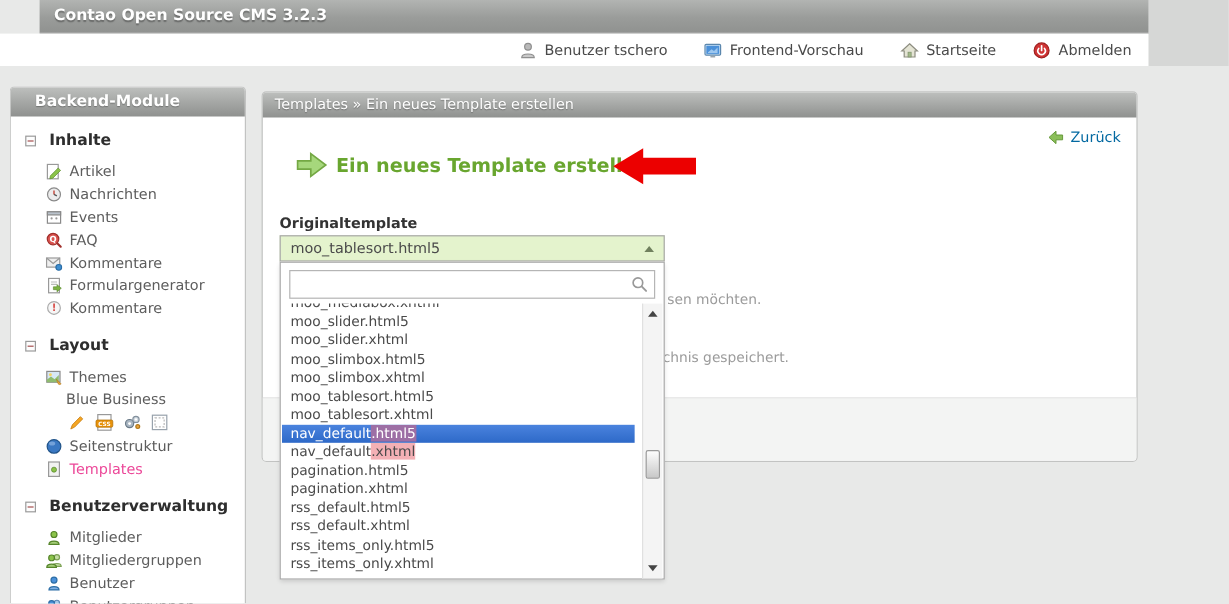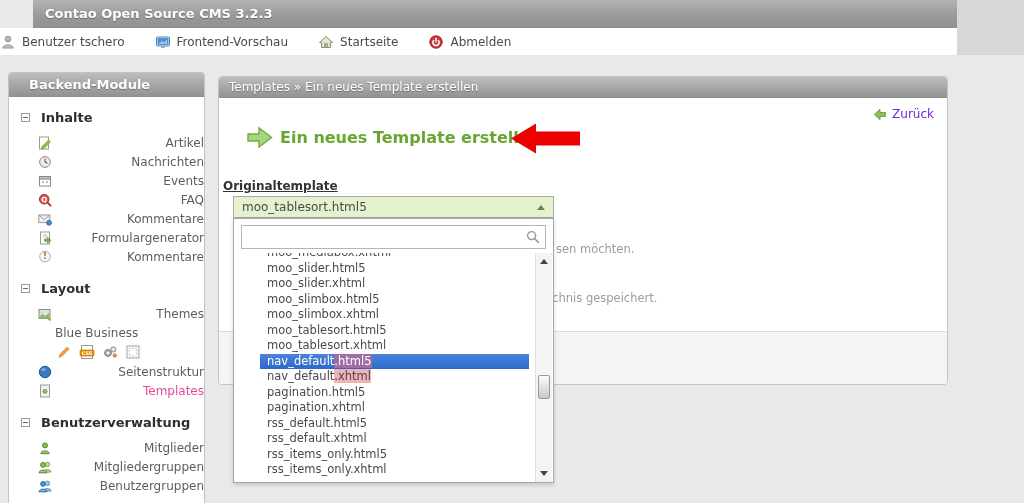--- a/index.html
+++ b/index.html
@@ -7,52 +7,52 @@
   body { font-family:"DejaVu Sans","Liberation Sans",sans-serif; background:#e8e9e8; }
   #app { position:relative; width:1024px; height:503px; overflow:hidden; background:#e8e9e8; }
 
   
   .topbar { position:absolute; left:0; top:0; width:957px; height:28px;
     background:linear-gradient(to bottom,#b2b4b2,#9a9c9a 55%,#909290);
     border-bottom:1px solid #8c8e8c; color:#fff; font-size:13px; font-weight:bold;
     line-height:27px; padding-left:12px; text-shadow:0 1px 1px rgba(0,0,0,.3);margin-left:33px; }
   .corner-filler { position:absolute; left:957px; top:0; width:67px; height:55px; background:#d6d7d6; }
   .menubar { position:absolute; left:0; top:28px; width:957px; height:27px; background:#fff;
-    display:flex; align-items:center; gap:30px; padding-right:14px;
+    display:flex; align-items:center; justify-content:flex-end; gap:30px; padding-right:14px;
     font-size:12px; color:#4a4a4a; }
   .menu-item { display:flex; align-items:center; gap:6px; cursor:pointer; white-space:nowrap; }
 
   
   .sidebar { position:absolute; left:8px; top:72px; width:197px; height:431px;
     background:#fff; border:1px solid #c2c3c2; border-bottom:none; border-radius:4px 4px 0 0; }
   .panel-head { height:24px; background:linear-gradient(to bottom,#bdbfbd,#a3a5a3 55%,#8f918f);
     border-radius:3px 3px 0 0; color:#fff; font-size:13px; font-weight:bold; line-height:24px;
     padding-left:20px; text-shadow:0 1px 1px rgba(0,0,0,.3); }
   .side-content { padding:12px 0 0 12px; }
   .group { margin-bottom:14px; }
   .group-head { display:flex; align-items:center; gap:11px; height:16px; margin-bottom:8px;
     font-size:13px; font-weight:bold; color:#2e2e2e; }
   .collapse-box { width:9px; height:9px; border:1px solid #9b9b9b; background:#fdfdfd; position:relative; flex:0 0 auto; }
   .collapse-box::after { content:""; position:absolute; left:1px; top:3px; width:5px; height:1px; background:#a65050; }
   .side-items { margin-left:17px; }
-  .side-item { display:flex; align-items:center; gap:18px; height:19px; font-size:12px; color:#5d5d5d; cursor:pointer; white-space:nowrap;justify-content:space-between; }
+  .side-item { display:flex; align-items:center; gap:6px; height:19px; font-size:12px; color:#5d5d5d; cursor:pointer; white-space:nowrap; }
   .side-item.active { color:#ec4899; }
   .side-item.sub { margin-left:17px; }
   .icon14 { width:14px; height:14px; flex:0 0 auto; }
   .theme-ops { display:flex; align-items:center; gap:7px; height:20px; margin-left:18px; }
   .icon16 { width:16px; height:16px; flex:0 0 auto; }
 
   
   .main-box { position:absolute; left:218px; top:76px; width:730px; height:309px;
     background:#fff; border:1px solid #c2c3c2; border-radius:4px; }
   .main-head { height:21px; background:linear-gradient(to bottom,#bdbfbd,#a3a5a3 55%,#8f918f);
     border-radius:3px 3px 0 0; color:#fff; font-size:12px; font-weight:normal; line-height:21px;
     padding-left:10px; text-shadow:0 1px 1px rgba(0,0,0,.3); }
   .back-link { position:absolute; right:14px; top:31px; display:flex; align-items:center; gap:5px;
-    font-size:12px; color:#6d28d9; cursor:pointer; }
+    font-size:12px; color:#0369a1; cursor:pointer; }
   .headline { position:absolute; left:28px; top:47px; display:flex; align-items:center; gap:6px; }
   .headline-text { font-size:16px; font-weight:bold; color:#69a62f; }
   .form-label { position:absolute; left:15px; top:103px; font-size:12px; font-weight:bold; color:#333; }
   .submit-bar { position:absolute; left:0; top:254px; width:728px; height:53px;
     background:#f3f4f3; border-top:1px solid #dcdcdc; border-radius:0 0 3px 3px; }
   .help-frag { position:absolute; font-size:11.5px; color:#9b9b9b; z-index:2; white-space:nowrap; }
   #help1 { left:556px; top:219px;margin-top:23px; }
   #help2 { left:549px; top:291px; }
 
   
@@ -60,21 +60,21 @@
     background:#e4f3cd; border:1px solid #a8a8a8; font-size:12px; color:#4a4a4a;
     line-height:20px; padding-left:8px; cursor:pointer; }
   .chosen-arrow-up { position:absolute; right:8px; top:8px; width:0; height:0;
     border-left:4px solid transparent; border-right:4px solid transparent; border-bottom:5px solid #70805e; }
   .chosen-drop { position:absolute; left:233px; top:218px; width:321px; height:265px; z-index:10;
     background:#fff; border:1px solid #a8a8a8; box-shadow:0 2px 4px rgba(0,0,0,.15); }
   .chosen-search { position:absolute; left:7px; top:6px; width:305px; height:24px;
     border:1px solid #b5b5b5; background:#fff; padding:0 24px 0 6px; font-size:12px; color:#444;
     font-family:inherit; outline:none; }
   .search-glass { position:absolute; right:13px; top:11px; z-index:11; }
-  .drop-list { position:absolute; left:1px; top:34px; width:294px; height:229px; overflow:hidden;padding-left:25px; }
+  .drop-list { position:absolute; left:1px; top:34px; width:294px; height:229px; overflow:hidden; }
   .drop-row { height:15.5px; line-height:15.5px; padding-left:7px; font-size:11.5px; color:#4a4a4a;
     white-space:nowrap; overflow:hidden; cursor:pointer; }
   .drop-row.clip-top { margin-top:-8px; }
   .drop-row.selected { background:linear-gradient(to bottom,#4a83de,#2e69c8); color:#fff; }
   .hl-sel-ext { background:#9d6fa5; }
   .hl-ext { background:#f3b0b5; }
   .drop-scrollbar { position:absolute; right:1px; top:34px; width:17px; height:229px;
     background:#f4f4f4; border-left:1px solid #e0e0e0; }
   .scroll-up, .scroll-down { position:absolute; left:4px; width:0; height:0;
     border-left:4px solid transparent; border-right:4px solid transparent; }
@@ -272,20 +272,27 @@
             <svg class="icon14" viewBox="0 0 14 14">
                 <circle cx="9.4" cy="4.4" r="2.2" fill="#c4dca4" stroke="#7ba153"></circle>
                 <path d="M5.8 12 c0-3.2 7.2-3.2 7.2 0 z" fill="#c4dca4" stroke="#7ba153"></path>
                 <circle cx="5" cy="4.9" r="2.4" fill="#8bc34a" stroke="#55842a"></circle>
                 <path d="M1 12.8 c0-3.5 8-3.5 8 0 z" fill="#a5ce79" stroke="#55842a"></path>
               </svg>
             <span>Mitgliedergruppen</span>
           </div>
           <div class="side-item">
             <svg class="icon14" viewBox="0 0 14 14">
+                <circle cx="7" cy="4.4" r="2.5" fill="#4a90d9" stroke="#2b6da6"></circle>
+                <path d="M2.8 12.6 c0-3.6 8.4-3.6 8.4 0 z" fill="#7fb0e4" stroke="#2b6da6"></path>
+              </svg>
+            <span>Benutzer</span>
+          </div>
+          <div class="side-item">
+            <svg class="icon14" viewBox="0 0 14 14">
                 <circle cx="9.4" cy="4.4" r="2.2" fill="#a8c9ea" stroke="#5a89b8"></circle>
                 <path d="M5.8 12 c0-3.2 7.2-3.2 7.2 0 z" fill="#a8c9ea" stroke="#5a89b8"></path>
                 <circle cx="5" cy="4.9" r="2.4" fill="#4a90d9" stroke="#2b6da6"></circle>
                 <path d="M1 12.8 c0-3.5 8-3.5 8 0 z" fill="#7fb0e4" stroke="#2b6da6"></path>
               </svg>
             <span>Benutzergruppen</span>
           </div>
         </div>
       </div>
 
@@ -308,21 +315,21 @@
     <svg width="28" height="27" viewBox="0 0 28 27">
         <path d="M2 10 H13 V4 L25.5 13.5 L13 23 V17 H2 Z" fill="#a6d77c" stroke="#74a844" stroke-width="1.4"></path>
       </svg>
     <span class="headline-text">Ein neues Template erstellen</span>
   </div>
 
   <svg class="red-arrow" width="69" height="33" viewBox="0 0 69 33">
     <path d="M0 16.5 L25 1.5 V9.5 H69 V23.5 H25 V31.5 Z" fill="#ec0000"></path>
   </svg>
 
-  <div class="form-label" style="position:absolute; left:223px; top:179px;text-decoration:underline;">Originaltemplate</div>
+  <div class="form-label" style="position:absolute; left:233px; top:179px;">Originaltemplate</div>
 
   <div class="help-frag" id="help1">sen möchten.</div>
   <div class="help-frag" id="help2">ichnis gespeichert.</div>
 
   <div class="chosen-select">
     <span>moo_tablesort.html5</span>
     <span class="chosen-arrow-up"></span>
   </div>
 
   <div class="chosen-drop">

